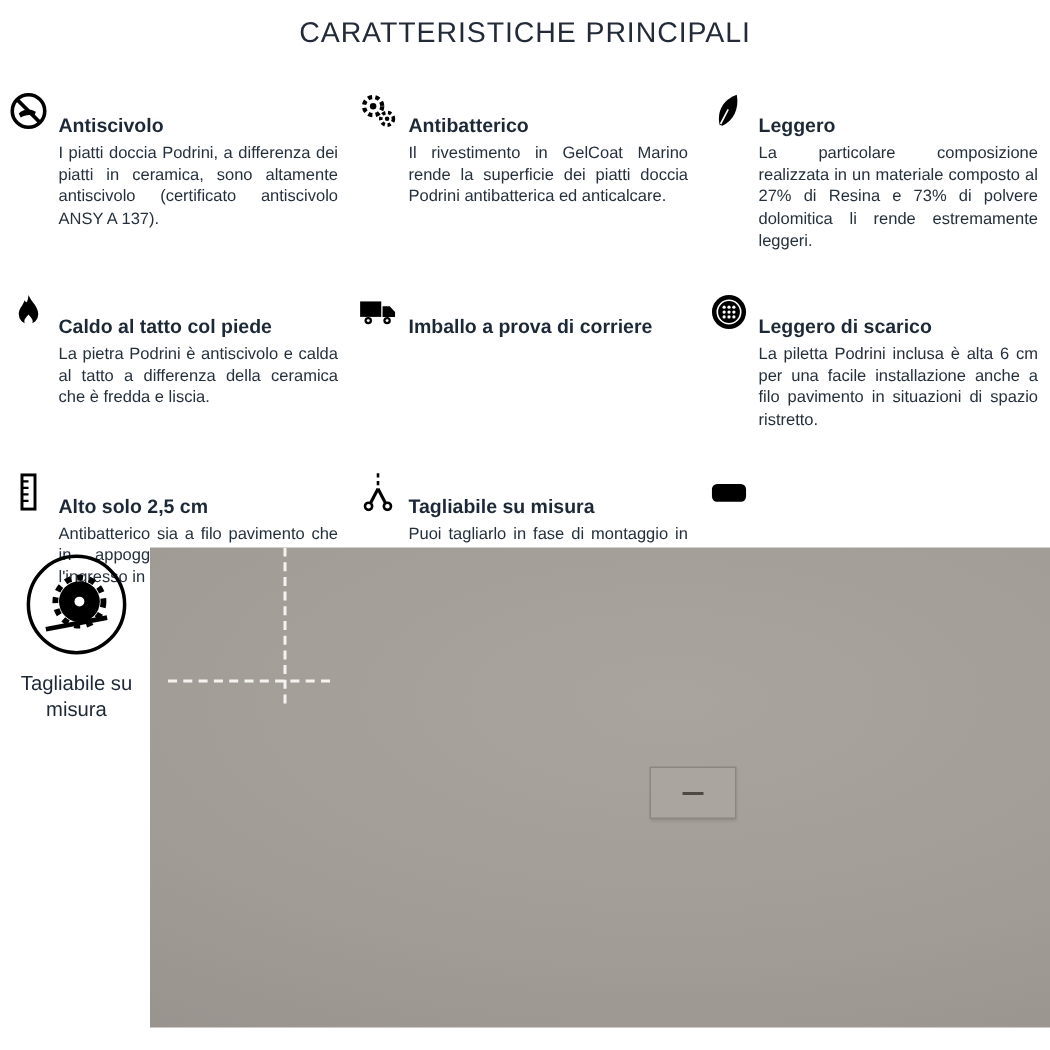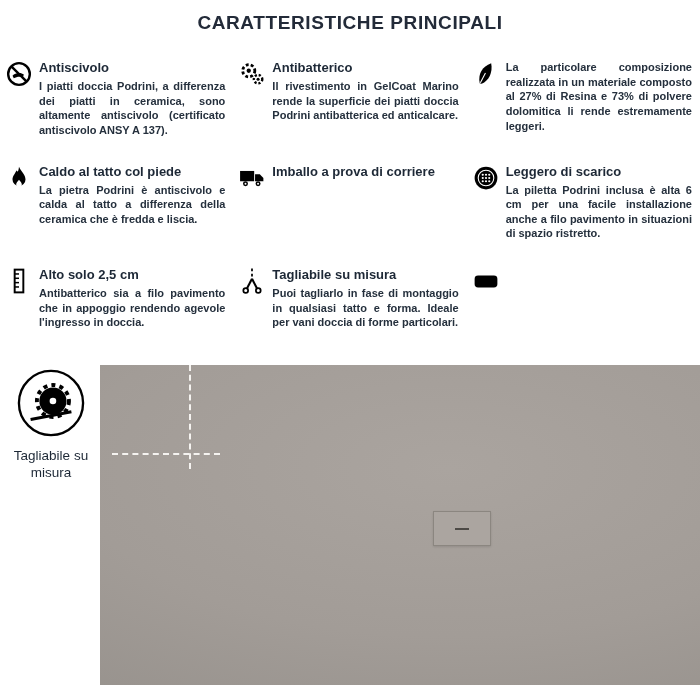--- a/index.html
+++ b/index.html
@@ -8,41 +8,41 @@
     width:700px; height:700px;
     background:#ffffff;
     font-family:"Liberation Sans", sans-serif;
     color:#212c3a;
     position:relative;
     overflow:hidden;
   }
   .page-title {
     text-align:center;
     font-size:19px;
-    font-weight:bold;
+    font-weight:normal;
     letter-spacing:0.6px;
     color:#232b39;
     margin:12px 0 0 0;
   }
   .features-grid {
     display:grid;
     grid-template-columns:1fr 1fr 1fr;
     column-gap:14px;
     row-gap:26px;
     padding:26px 8px 0 6px;
   }
   .feature { display:flex; gap:7px; }
   .f-icon { flex:0 0 26px; width:26px; height:26px; margin-top:1px; }
   .f-icon svg { width:26px; height:26px; display:block; }
   .f-body h3 {
-    font-size:13px; margin:0 0 4px 0; color:#1d2836; font-weight:bold;
+    font-size:13px; margin:16px 0 4px 0; color:#1d2836; font-weight:bold;
   }
   .f-body p {
     font-size:11px; line-height:1.33; margin:0;
-    text-align:justify; color:#25303d;font-weight:bold;
+    text-align:justify; color:#25303d;
   }
   
   .cut-badge {
     position:absolute; left:8px; top:368px; width:86px;
     text-align:center;
   }
   .cut-badge svg { width:70px; height:70px; display:block; margin:0 auto; }
   .cut-badge .badge-label {
     margin-top:10px; font-size:13.5px; color:#1d2836; line-height:1.25;
   }
@@ -109,20 +109,21 @@
   </div>
 
   <div class="feature">
     <span class="f-icon">
       <svg viewBox="0 0 24 24">
         <path d="M16.8 2 C8.5 5 4.4 12 6.2 20.5 L8 21 C14.6 18 18.4 10.8 16.8 2 Z" fill="#000"></path>
         <path d="M6.8 20 L11.5 11" stroke="#fff" stroke-width="1"></path>
       </svg>
     </span>
     <div class="f-body">
+      <h3>Leggero</h3>
       <p>La particolare composizione realizzata in un materiale composto al 27% di Resina e 73% di polvere dolomitica li rende estremamente leggeri.</p>
     </div>
   </div>
 
   <div class="feature">
     <span class="f-icon">
       <svg viewBox="0 0 24 24">
         <path d="M12 1.5 C13.8 6 18 8.4 18 13.4 A6 6 0 0 1 6 13.4 C6 9.8 8.7 8 9.6 4.8 C10.5 6.6 11.4 6.8 12 1.5 Z" fill="#000"></path>
         <path d="M12 20.5 A2.6 2.6 0 0 0 14.6 17.9 C14.6 16.2 13.2 15.3 12 13.6 C10.8 15.3 9.4 16.2 9.4 17.9 A2.6 2.6 0 0 0 12 20.5 Z" fill="#fff"></path>
       </svg>

